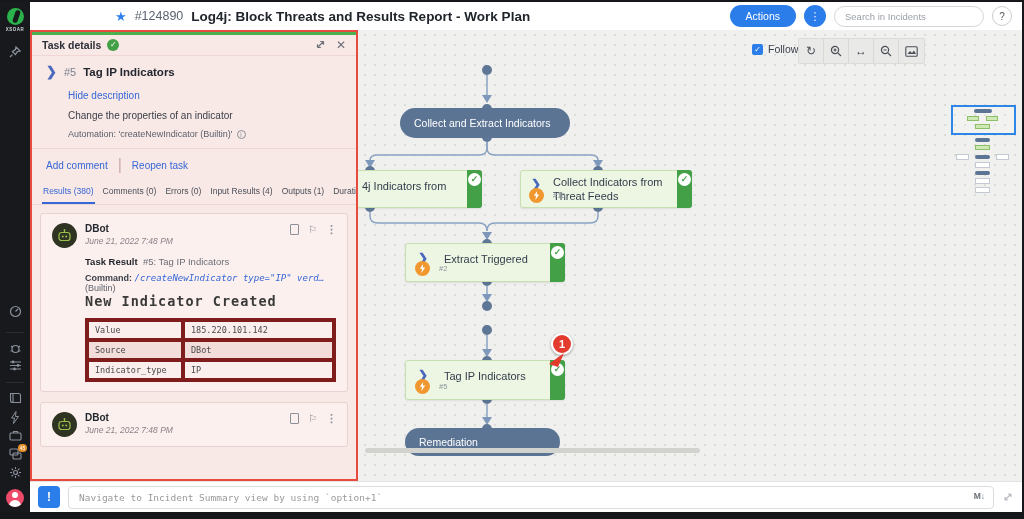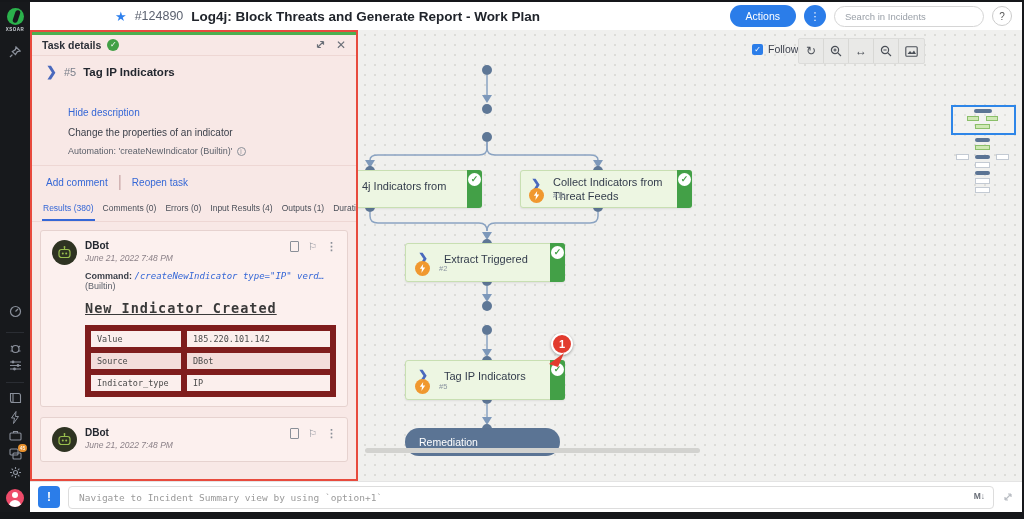--- a/index.html
+++ b/index.html
@@ -107,23 +107,23 @@
   .dots-ic { font-size:11px; font-weight:bold; }
   .dbot-row { display:flex; gap:8px; }
   .dbot-av { width:25px; height:25px; border-radius:50%; background:#2e3322; flex:none; display:flex; align-items:center; justify-content:center; }
   .dbot-name { font-size:10px; font-weight:bold; color:#23272f; }
   .dbot-time { font-size:8.5px; font-style:italic; color:#8b8188; margin-top:2px; }
   .tr-line { font-size:9.5px; color:#6a6f78; margin-top:8px; }
   .tr-line b { color:#23272f; }
   .cmd-line { font-size:9px; color:#3a3f49; margin-top:6px; font-weight:bold; }
   .cmd-code { font-family:"DejaVu Sans Mono", monospace; font-style:italic; color:#3567d6; font-weight:normal; }
   .cmd-suffix { color:#5c616b; font-weight:normal; }
-  .nic { font-family:"DejaVu Sans Mono", monospace; font-size:13.5px; font-weight:bold; color:#3a3a3a; margin-top:9px; letter-spacing:1px;text-decoration:underline; }
+  .nic { font-family:"DejaVu Sans Mono", monospace; font-size:13.5px; font-weight:bold; color:#3a3a3a; letter-spacing:1px; }
   table.kv { border-collapse:collapse; margin-top:9px; width:100%; font-family:"DejaVu Sans Mono", monospace; font-size:8.5px; color:#4a4a4a; }
-  table.kv td { border:6px solid #7f1d1d; padding:3px 6px; }
+  table.kv td { border:4px solid #7f1d1d; padding:3px 6px; }
   table.kv tr:nth-child(odd) td { background:#fbefed; }
   table.kv tr:nth-child(even) td { background:#f3dddb; }
   table.kv td:first-child { width:96px; }
 
   
   .cmdbar { height:31px; background:#fff; border-top:1px solid #e4e4e4; display:flex; align-items:center; padding:0 8px; gap:8px; flex:none; }
   .bang { width:22px; height:22px; background:#2b7de9; border:none; border-radius:4px; color:#fff; font-weight:bold; font-size:12px; }
   .cmd-input-wrap { position:relative; flex:1; }
   .cmd-input { width:100%; height:23px; border:1px solid #ddd; border-radius:4px; padding:0 28px 0 10px; font-family:"DejaVu Sans Mono", monospace; font-size:9.5px; color:#333; }
   .cmd-input::placeholder { color:#9a9a9a; }
@@ -200,21 +200,21 @@
       <div class="side-ic" style="top:487px">
         <div class="avatar-user"></div>
       </div>
     </div>
 
     <div class="col">
 
       <div class="hdr">
         <span class="star">★</span>
         <span class="inc-id">#124890</span>
-        <span class="inc-title">Log4j: Block Threats and Generate Report - Work Plan</span>
+        <span class="inc-title">Log4j: Block Threats and Results Report - Work Plan</span>
         <div class="hdr-right">
           <button class="btn-actions">Actions</button>
           <button class="btn-more">⋮</button>
           <input class="search-pill" placeholder="Search in Incidents" style="">
           <button class="btn-help">?</button>
         </div>
       </div>
 
 
       <div class="main">
@@ -252,20 +252,23 @@
                 <circle cx="457" cy="251" r="5"></circle>
               <circle cx="457" cy="276" r="5"></circle>
                 <circle cx="457" cy="300" r="5"></circle>
               <circle cx="457" cy="331" r="5"></circle>
                 <circle cx="457" cy="369" r="5"></circle>
               <circle cx="457" cy="399" r="5"></circle>
             </g>
           </svg>
 
 
+          <div class="pill" style="left:370px;top:78px;width:170px;height:30px">
+            <span>Collect and Extract Indicators</span>
+          </div>
 
           <div class="task" style="left:275px;top:140px;width:177px;height:38px">
             <span class="t-label" style="left:56px;top:9px">4j Indicators from</span>
             <div class="strip">
               <span class="t-badge">✓</span>
             </div>
           </div>
 
           <div class="task" style="left:490px;top:140px;width:172px;height:38px">
             <span class="chev" style="left:10px;top:6px">❯</span>
@@ -379,21 +382,21 @@
               </span>
               <span class="close-x">✕</span>
             </span>
           </div>
           <div class="panel-body">
             <div class="task-line">
               <span class="chev2">❯</span>
               <span class="task-no">#5</span>
               <span class="task-nm">Tag IP Indicators</span>
             </div>
-            <div style="margin-top:23px;margin-left:22px">
+            <div style="margin-top:6px;margin-left:22px">
               <span class="lnk">Hide description</span>
               <div class="desc">Change the properties of an indicator</div>
               <div class="auto-line">
                 <span>Automation: 'createNewIndicator (Builtin)'</span>
                 <span class="info-dot">i</span>
               </div>
             </div>
           </div>
           <div class="panel-actions">
             <span class="lnk">Add comment</span>
@@ -426,20 +429,21 @@
                       <path d="M7.5 3.5 V1.3" stroke="#9abf4e" stroke-width="1.2"></path>
                       <circle cx="7.5" cy="1" r="0.9" fill="#9abf4e"></circle>
                     </svg>
                 </div>
                 <div>
                   <div class="dbot-name">DBot</div>
                   <div class="dbot-time">June 21, 2022 7:48 PM</div>
                 </div>
               </div>
               <div style="margin-left:33px">
+                <div class="tr-line"><b>Task Result</b>&nbsp;&nbsp;<span>#5: Tag IP Indicators</span></div>
                 <div class="cmd-line">
                   <span>Command:</span>
                   <span class="cmd-code">/createNewIndicator type="IP" verd…</span>
                   <span class="cmd-suffix">(Builtin)</span>
                 </div>
                 <div class="nic">New Indicator Created</div>
                 <table class="kv">
                   <tbody>
                       <tr>
                     <td>Value</td>

